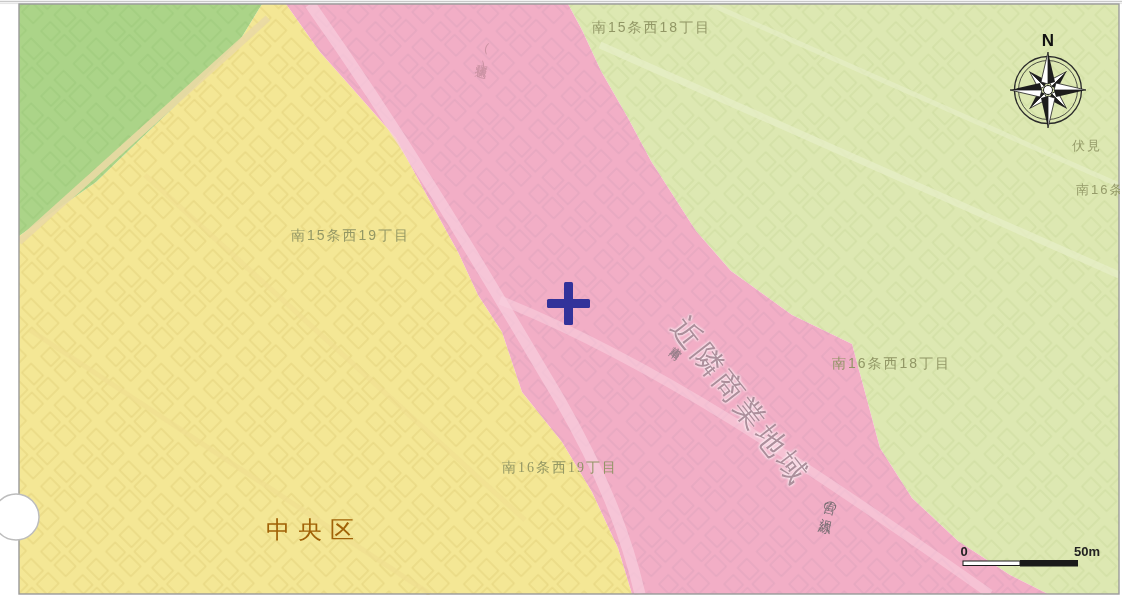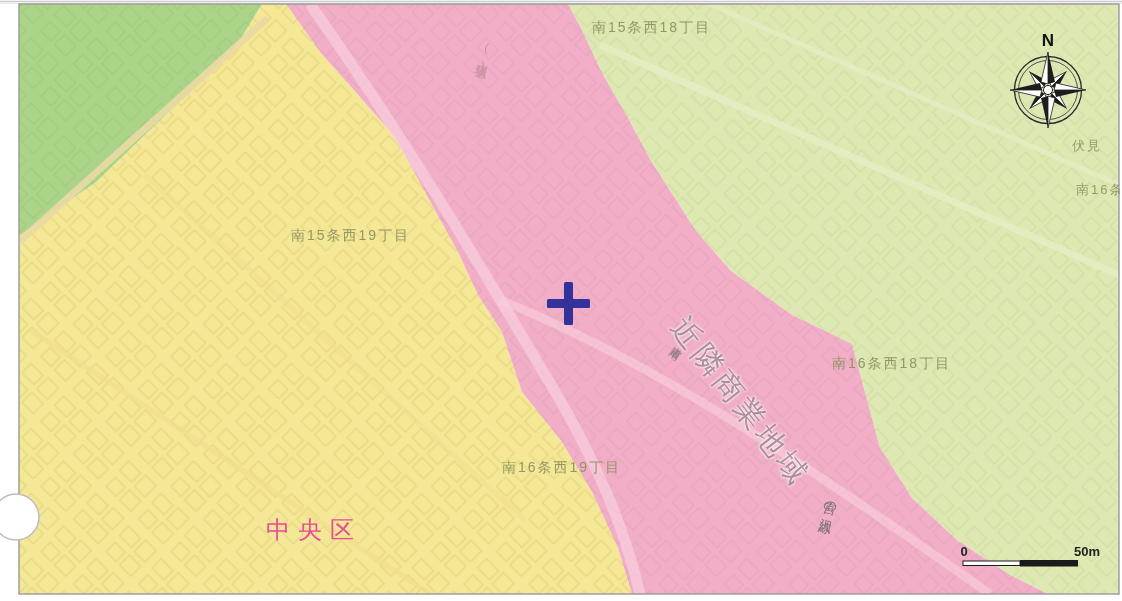--- a/index.html
+++ b/index.html
@@ -8,22 +8,22 @@
     font-family:"Liberation Sans","DejaVu Sans",sans-serif;overflow:hidden;
   }
   .map-svg{position:absolute;left:0;top:0;}
   .labels{position:absolute;left:0;top:0;width:1122px;height:601px;
     clip-path:inset(4px 2px 6px 19px);pointer-events:none;}
   .lbl{position:absolute;white-space:nowrap;}
   .district{font-size:14px;letter-spacing:2px;color:#8e9362;opacity:.95;}
   .d-top{left:592px;top:19px;}
   .d-west{left:291px;top:227px;}
   .d-east{left:832px;top:339px;margin-top:16px;}
-  .d-south{left:502px;top:459px;}
-  .ward{left:266px;top:514px;font-size:24px;letter-spacing:8px;color:#ec4899;}
+  .d-south{left:502px;top:459px;font-family:Liberation Serif, serif;}
+  .ward{left:266px;top:514px;font-size:24px;letter-spacing:8px;color:#a16207;}
   .zonename{
     left:740px;top:402px;transform:translate(-50%,-50%) rotate(52deg);
     font-size:30px;letter-spacing:4px;color:rgba(158,126,140,.85);
     text-shadow:0 0 3px rgba(255,255,255,.9),0 0 3px rgba(255,255,255,.9);
   }
   .vtext{writing-mode:vertical-rl;text-orientation:upright;}
   .road-small{
     left:684px;top:342px;transform:translate(-50%,-50%) rotate(38deg);
     font-size:11px;color:#8d7983;letter-spacing:1px;opacity:.9;
   }

